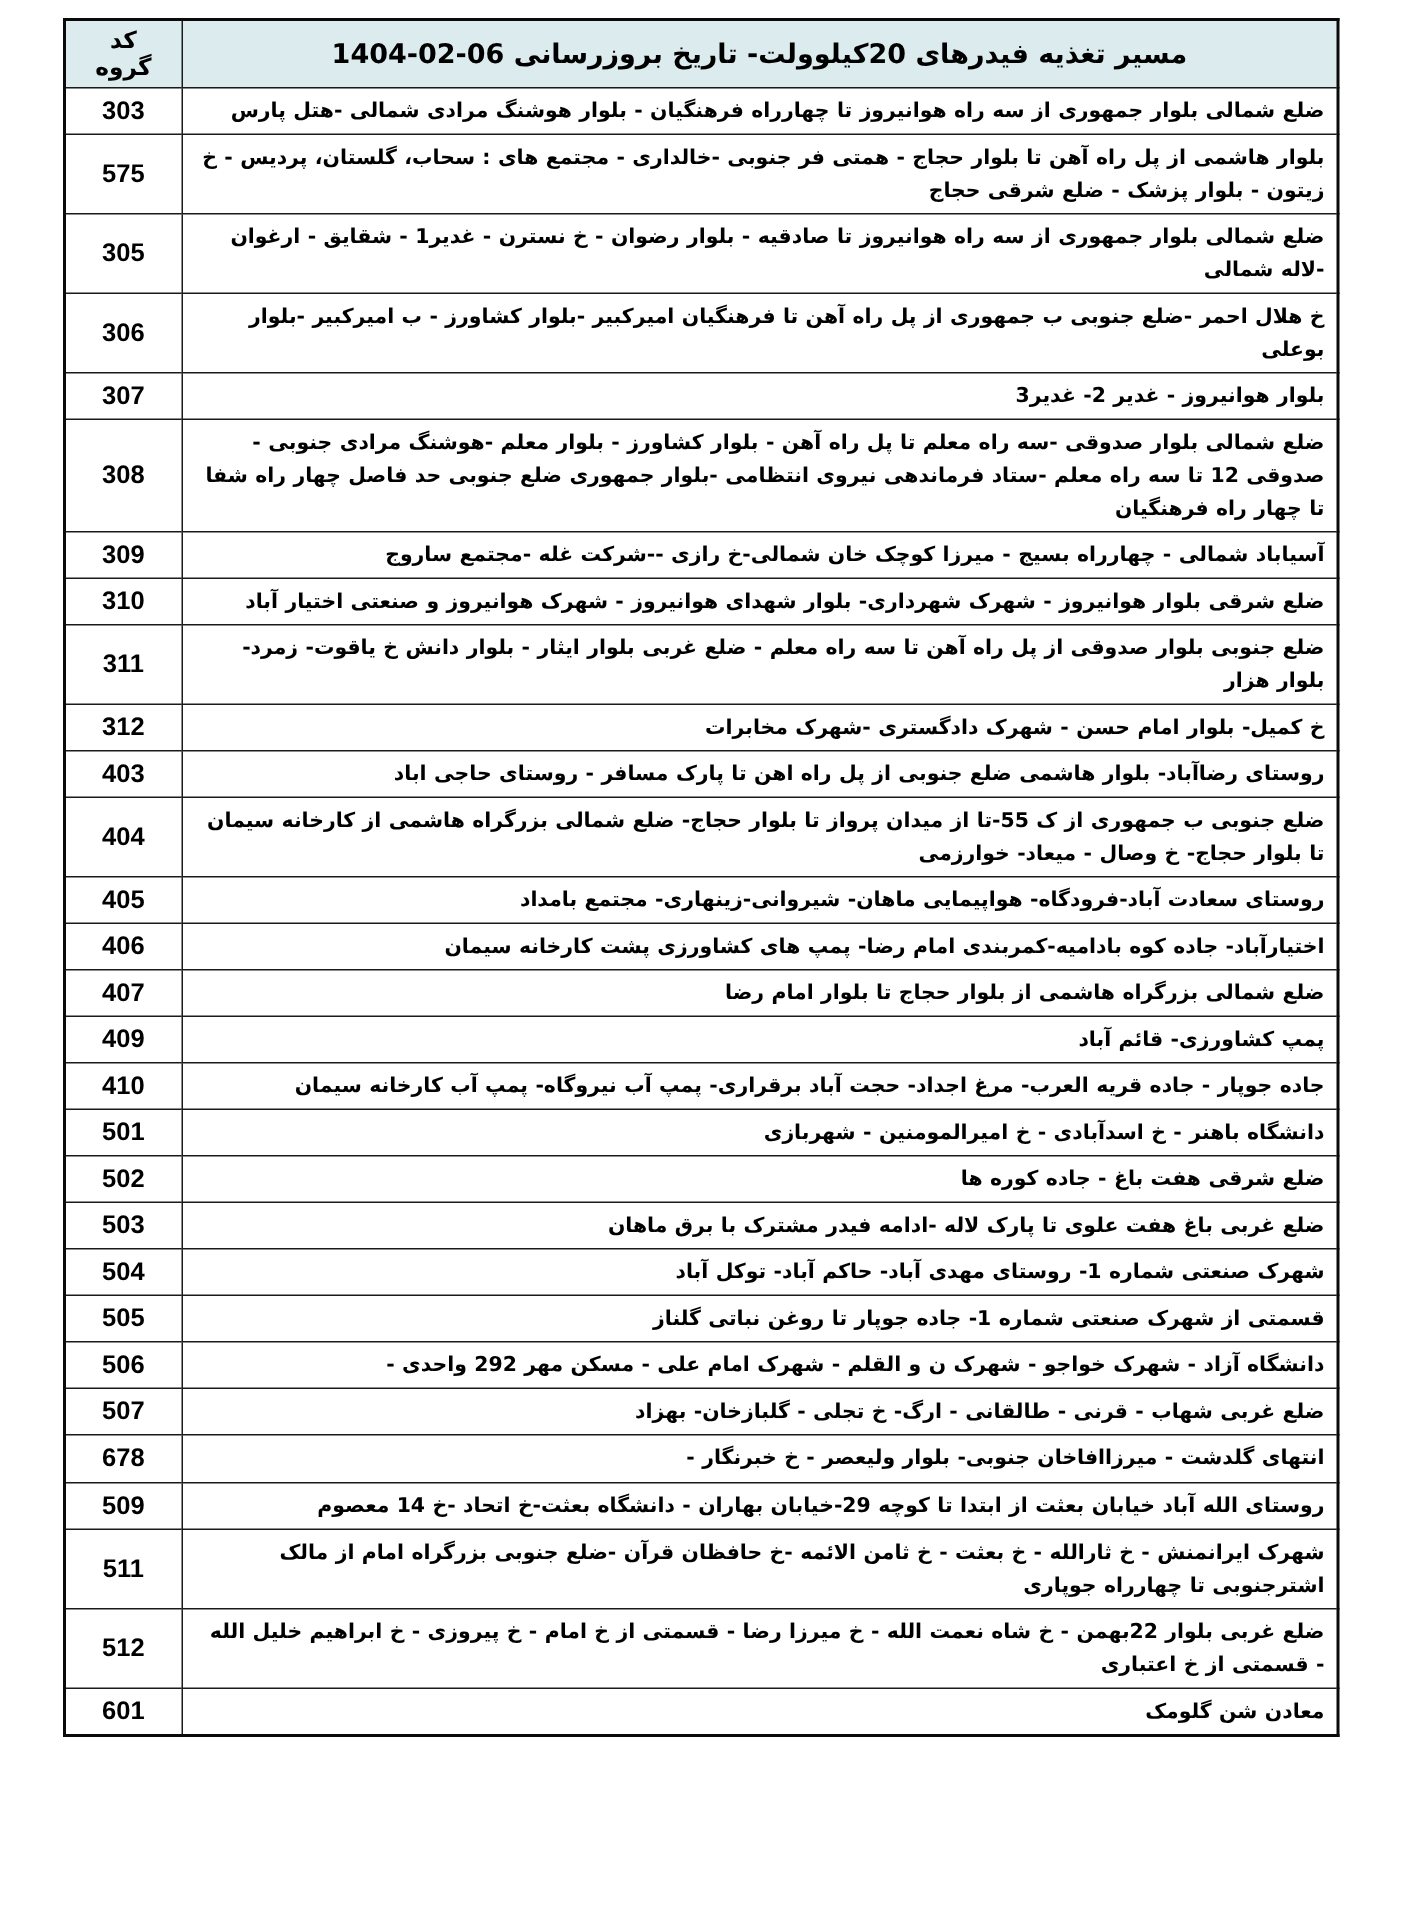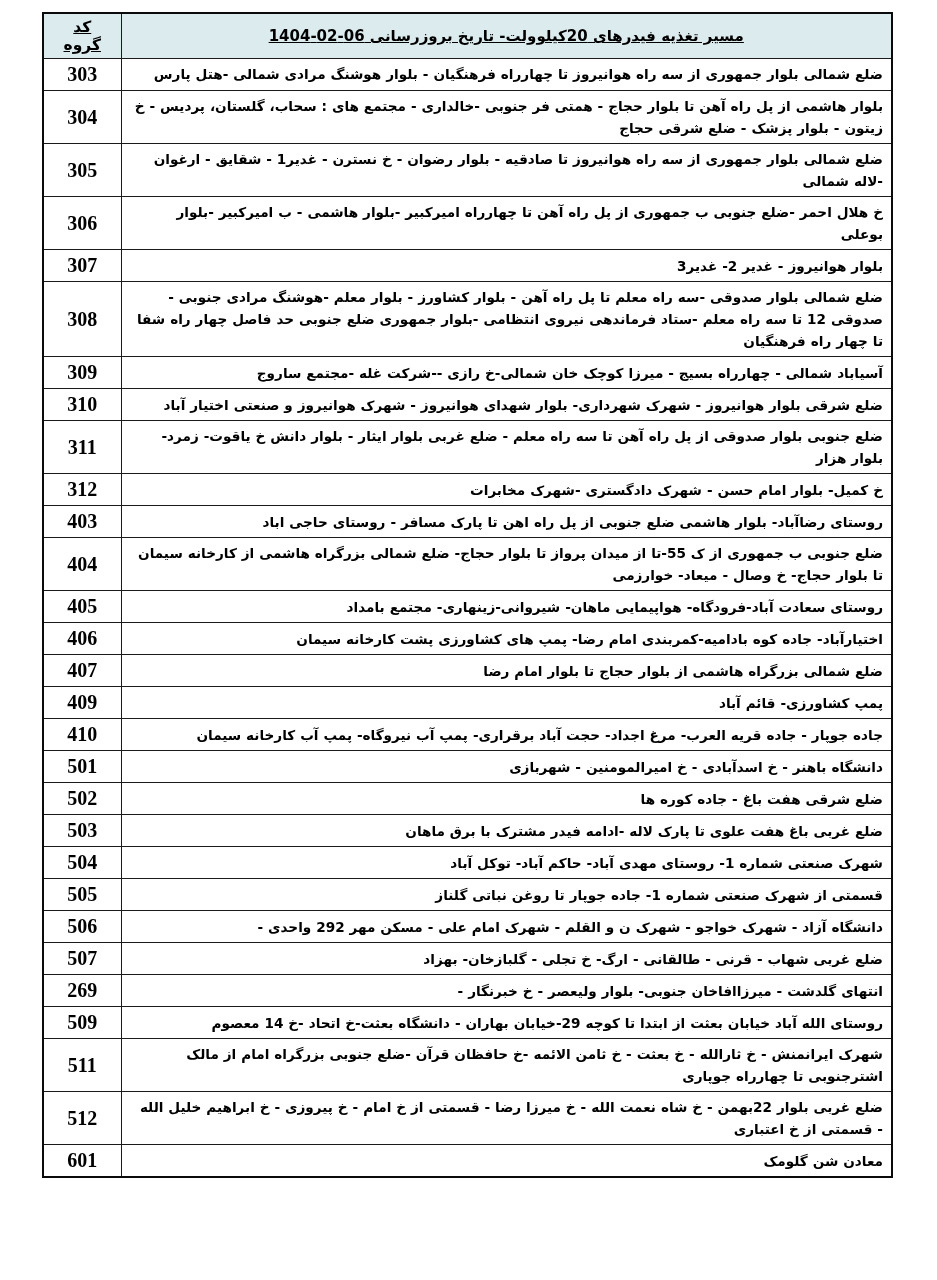--- a/index.html
+++ b/index.html
@@ -40,41 +40,40 @@
     box-sizing: border-box;
   }
   thead th {
     background: #dcebed;
     font-weight: bold;
     font-size: 15.5px;
     text-align: center;
     height: 40px;
     letter-spacing: 0;
     border-bottom-width: 2.5px;
-    text-decoration: underline;
-  }
-  thead th.route-head { font-size: 15px; }
+  }
+  thead th.route-head { font-size: 18px; }
   thead th.code-head  { font-size: 15.5px; }
 
   tbody td.route {
     text-align: right;
     font-size: 13.6px;
     line-height: 1.62;
     font-weight: bold;
     direction: rtl;
     unicode-bidi: isolate;
     word-spacing: 0.2px;
   }
   tbody td.code {
     text-align: center;
-    font-size: 20px;
+    font-size: 17px;
     font-weight: bold;
     direction: ltr;
     unicode-bidi: isolate;
-    font-family: Liberation Serif, serif;
+    font-family: Liberation Sans, sans-serif;
   }
   tbody tr.h1 td { height: 30px; }
   tbody tr.h2 td { height: 52px; }
 </style>
 </head>
 <body>
 
 <div class="page">
   <table class="feeder-table">
     <colgroup>
@@ -87,28 +86,28 @@
         <th class="code-head">کد گروه</th>
       </tr>
     </thead>
     <tbody id="table-body">
         <tr class="h1">
           <td class="route">ضلع شمالی بلوار جمهوری از سه راه هوانیروز تا چهارراه فرهنگیان - بلوار هوشنگ مرادی شمالی -هتل پارس</td>
           <td class="code">303</td>
         </tr>
         <tr class="h2">
           <td class="route">بلوار هاشمی از پل راه آهن تا بلوار حجاج - همتی فر جنوبی -خالداری - مجتمع های : سحاب، گلستان، پردیس - خ زیتون - بلوار پزشک - ضلع شرقی حجاج</td>
-          <td class="code">304</td>
+          <td class="code">575</td>
         </tr>
         <tr class="h1">
           <td class="route">ضلع شمالی بلوار جمهوری از سه راه هوانیروز تا صادقیه - بلوار رضوان - خ نسترن - غدیر1 - شقایق - ارغوان -لاله شمالی</td>
           <td class="code">305</td>
         </tr>
         <tr class="h1">
-          <td class="route">خ هلال احمر -ضلع جنوبی ب جمهوری از پل راه آهن تا چهارراه امیرکبیر -بلوار هاشمی - ب امیرکبیر -بلوار بوعلی</td>
+          <td class="route">خ هلال احمر -ضلع جنوبی ب جمهوری از پل راه آهن تا فرهنگیان امیرکبیر -بلوار کشاورز - ب امیرکبیر -بلوار بوعلی</td>
           <td class="code">306</td>
         </tr>
         <tr class="h1">
           <td class="route">بلوار هوانیروز - غدیر 2- غدیر3</td>
           <td class="code">307</td>
         </tr>
         <tr class="h2">
           <td class="route">ضلع شمالی بلوار صدوقی -سه راه معلم تا پل راه آهن - بلوار کشاورز - بلوار معلم -هوشنگ مرادی جنوبی - صدوقی 12 تا سه راه معلم -ستاد فرماندهی نیروی انتظامی -بلوار جمهوری ضلع جنوبی حد فاصل چهار راه شفا تا چهار راه فرهنگیان</td>
           <td class="code">308</td>
         </tr>
@@ -179,21 +178,21 @@
         <tr class="h1">
           <td class="route">دانشگاه آزاد - شهرک خواجو - شهرک ن و القلم - شهرک امام علی - مسکن مهر 292 واحدی -</td>
           <td class="code">506</td>
         </tr>
         <tr class="h1">
           <td class="route">ضلع غربی شهاب - قرنی - طالقانی - ارگ- خ تجلی - گلبازخان- بهزاد</td>
           <td class="code">507</td>
         </tr>
         <tr class="h1">
           <td class="route">انتهای گلدشت - میرزاافاخان جنوبی-  بلوار ولیعصر - خ خبرنگار -</td>
-          <td class="code">269</td>
+          <td class="code">678</td>
         </tr>
         <tr class="h1">
           <td class="route">روستای الله آباد خیابان بعثت از ابتدا تا کوچه 29-خیابان بهاران - دانشگاه بعثت-خ اتحاد -خ 14 معصوم</td>
           <td class="code">509</td>
         </tr>
         <tr class="h2">
           <td class="route">شهرک ایرانمنش - خ ثارالله - خ بعثت - خ ثامن الائمه -خ حافظان قرآن -ضلع جنوبی بزرگراه امام از مالک اشترجنوبی تا چهارراه جوپاری</td>
           <td class="code">511</td>
         </tr>
         <tr class="h2">

